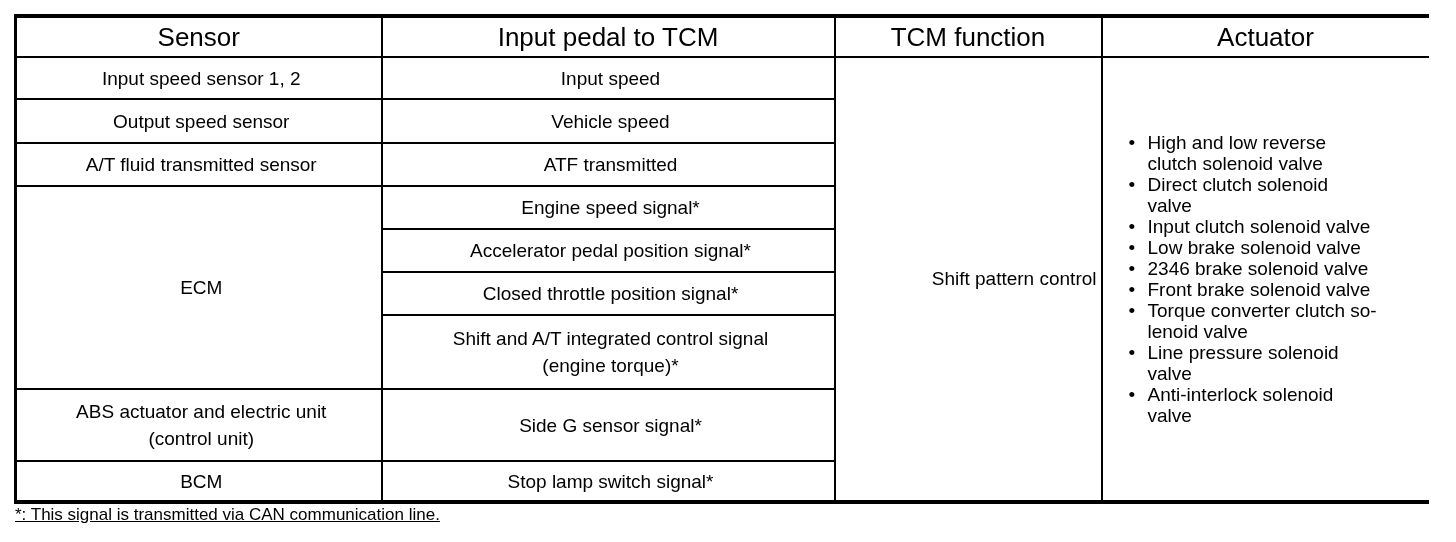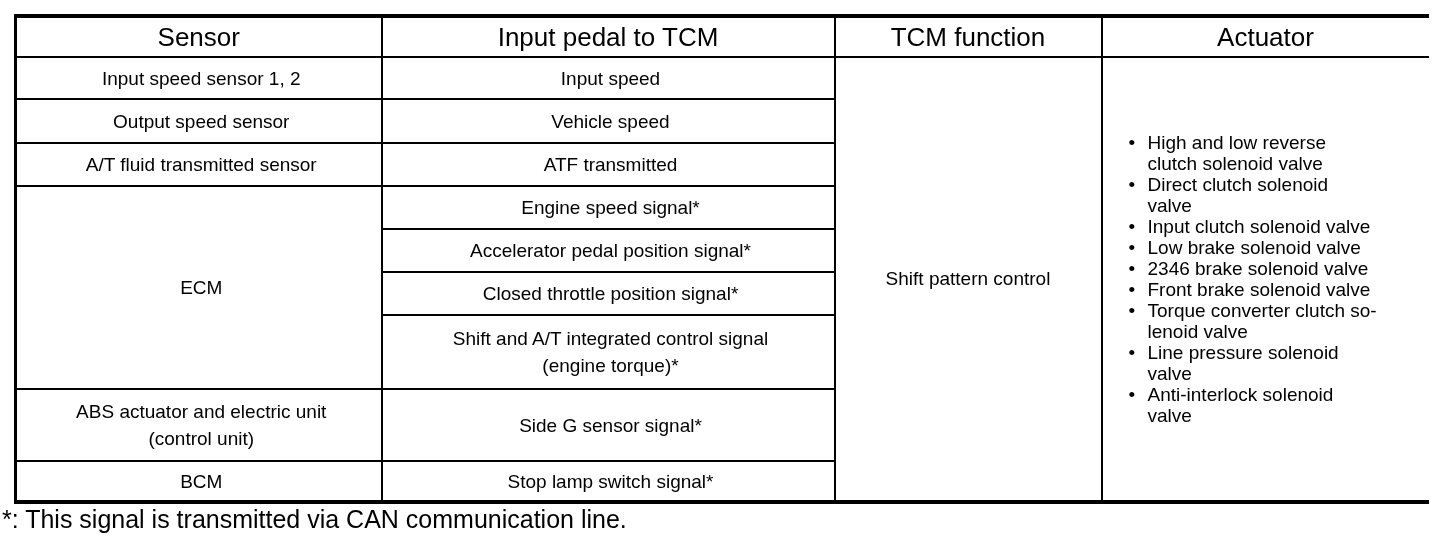--- a/index.html
+++ b/index.html
@@ -44,21 +44,21 @@
   .doc-table td.act {
     border-right: none;
   }
   td.c {
     padding: 3px 10px 3px 15px;
     line-height: 27px;
     white-space: pre-line;
     text-align: center;
   }
   td.tcm {
-    text-align: center;
+    text-align: right;
     padding: 0 4px;
   }
   td.act {
     padding: 0 4px 0 0;
     vertical-align: middle;
   }
   ul.act-list {
     list-style: none;
     margin: 4px;
     padding: 0 0 0 22px;
@@ -70,24 +70,25 @@
     white-space: pre-line;
   }
   li.act-item::before {
     content: "\2022";
     position: absolute;
     left: 0;
     top: 0;
   }
   .footnote {
     position: absolute;
-    left: 2px;
+    left: 15px;
     top: 505px;
-    font-size: 25px;
+    font-size: 17px;
     white-space: nowrap;
+    text-decoration: underline;
   }
 </style>
 </head>
 <body>
 
 <table class="doc-table">
   <colgroup>
     <col style="width:366px">
     <col style="width:453px">
     <col style="width:267px">

